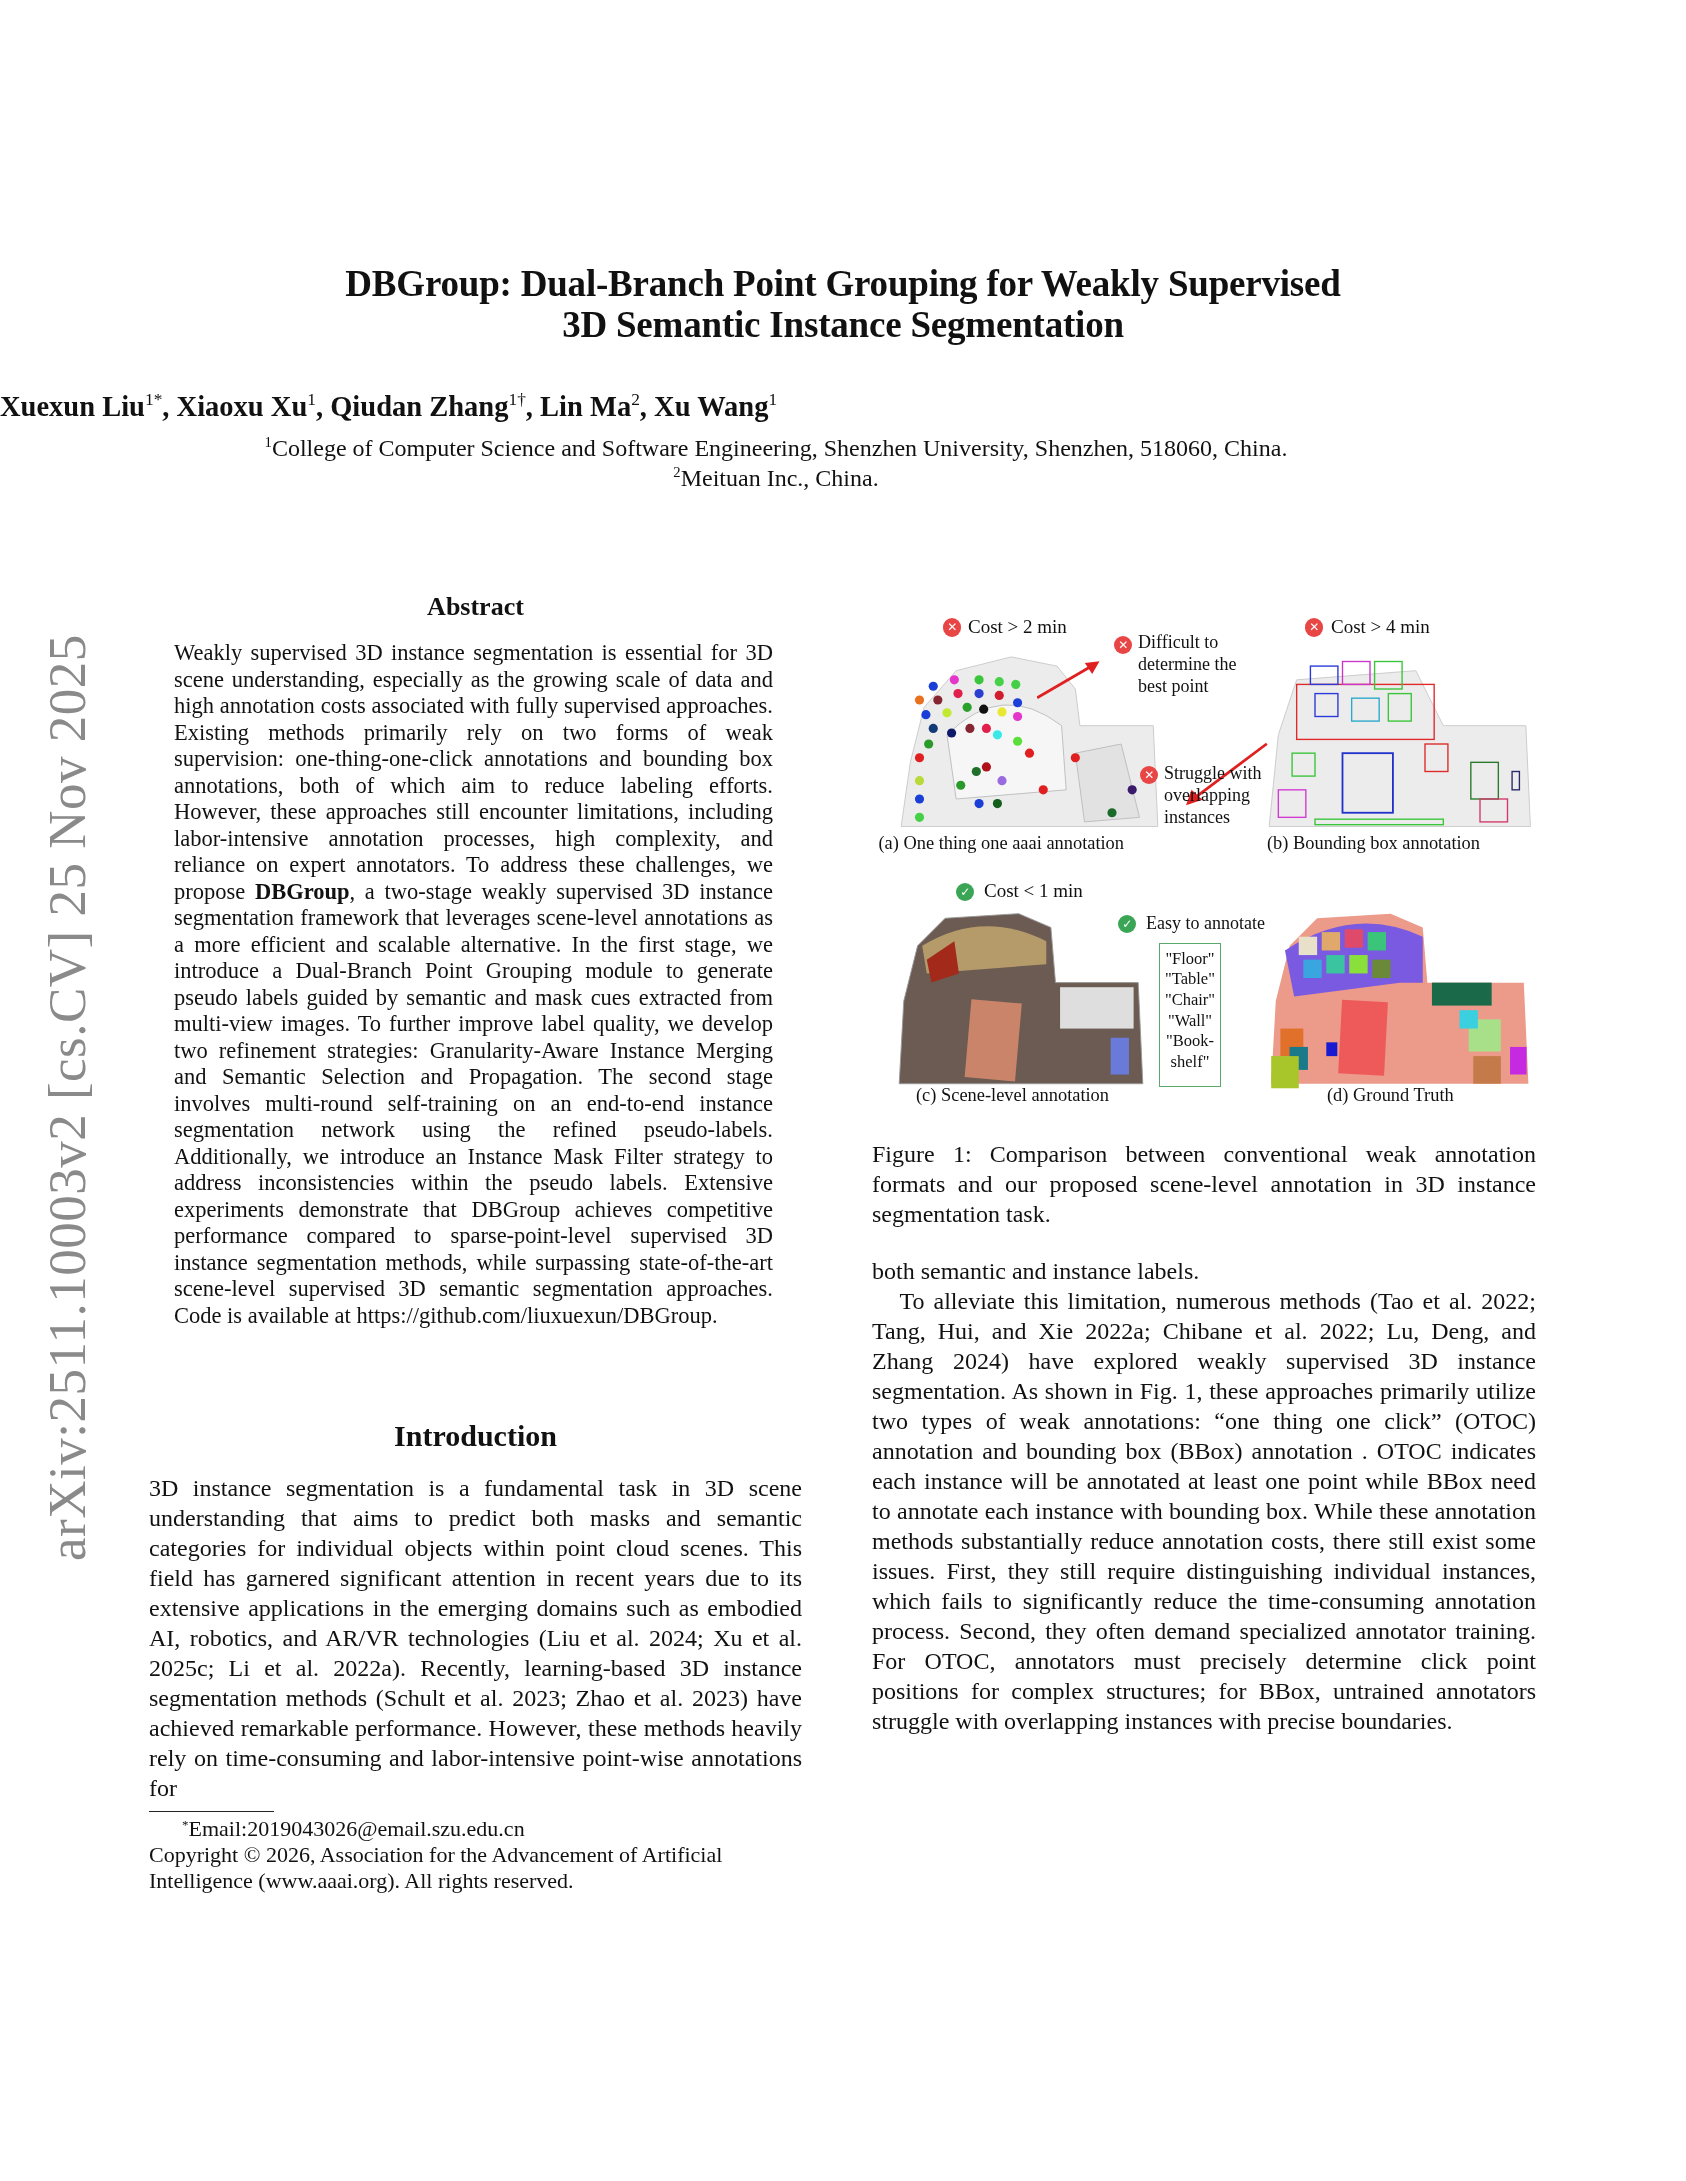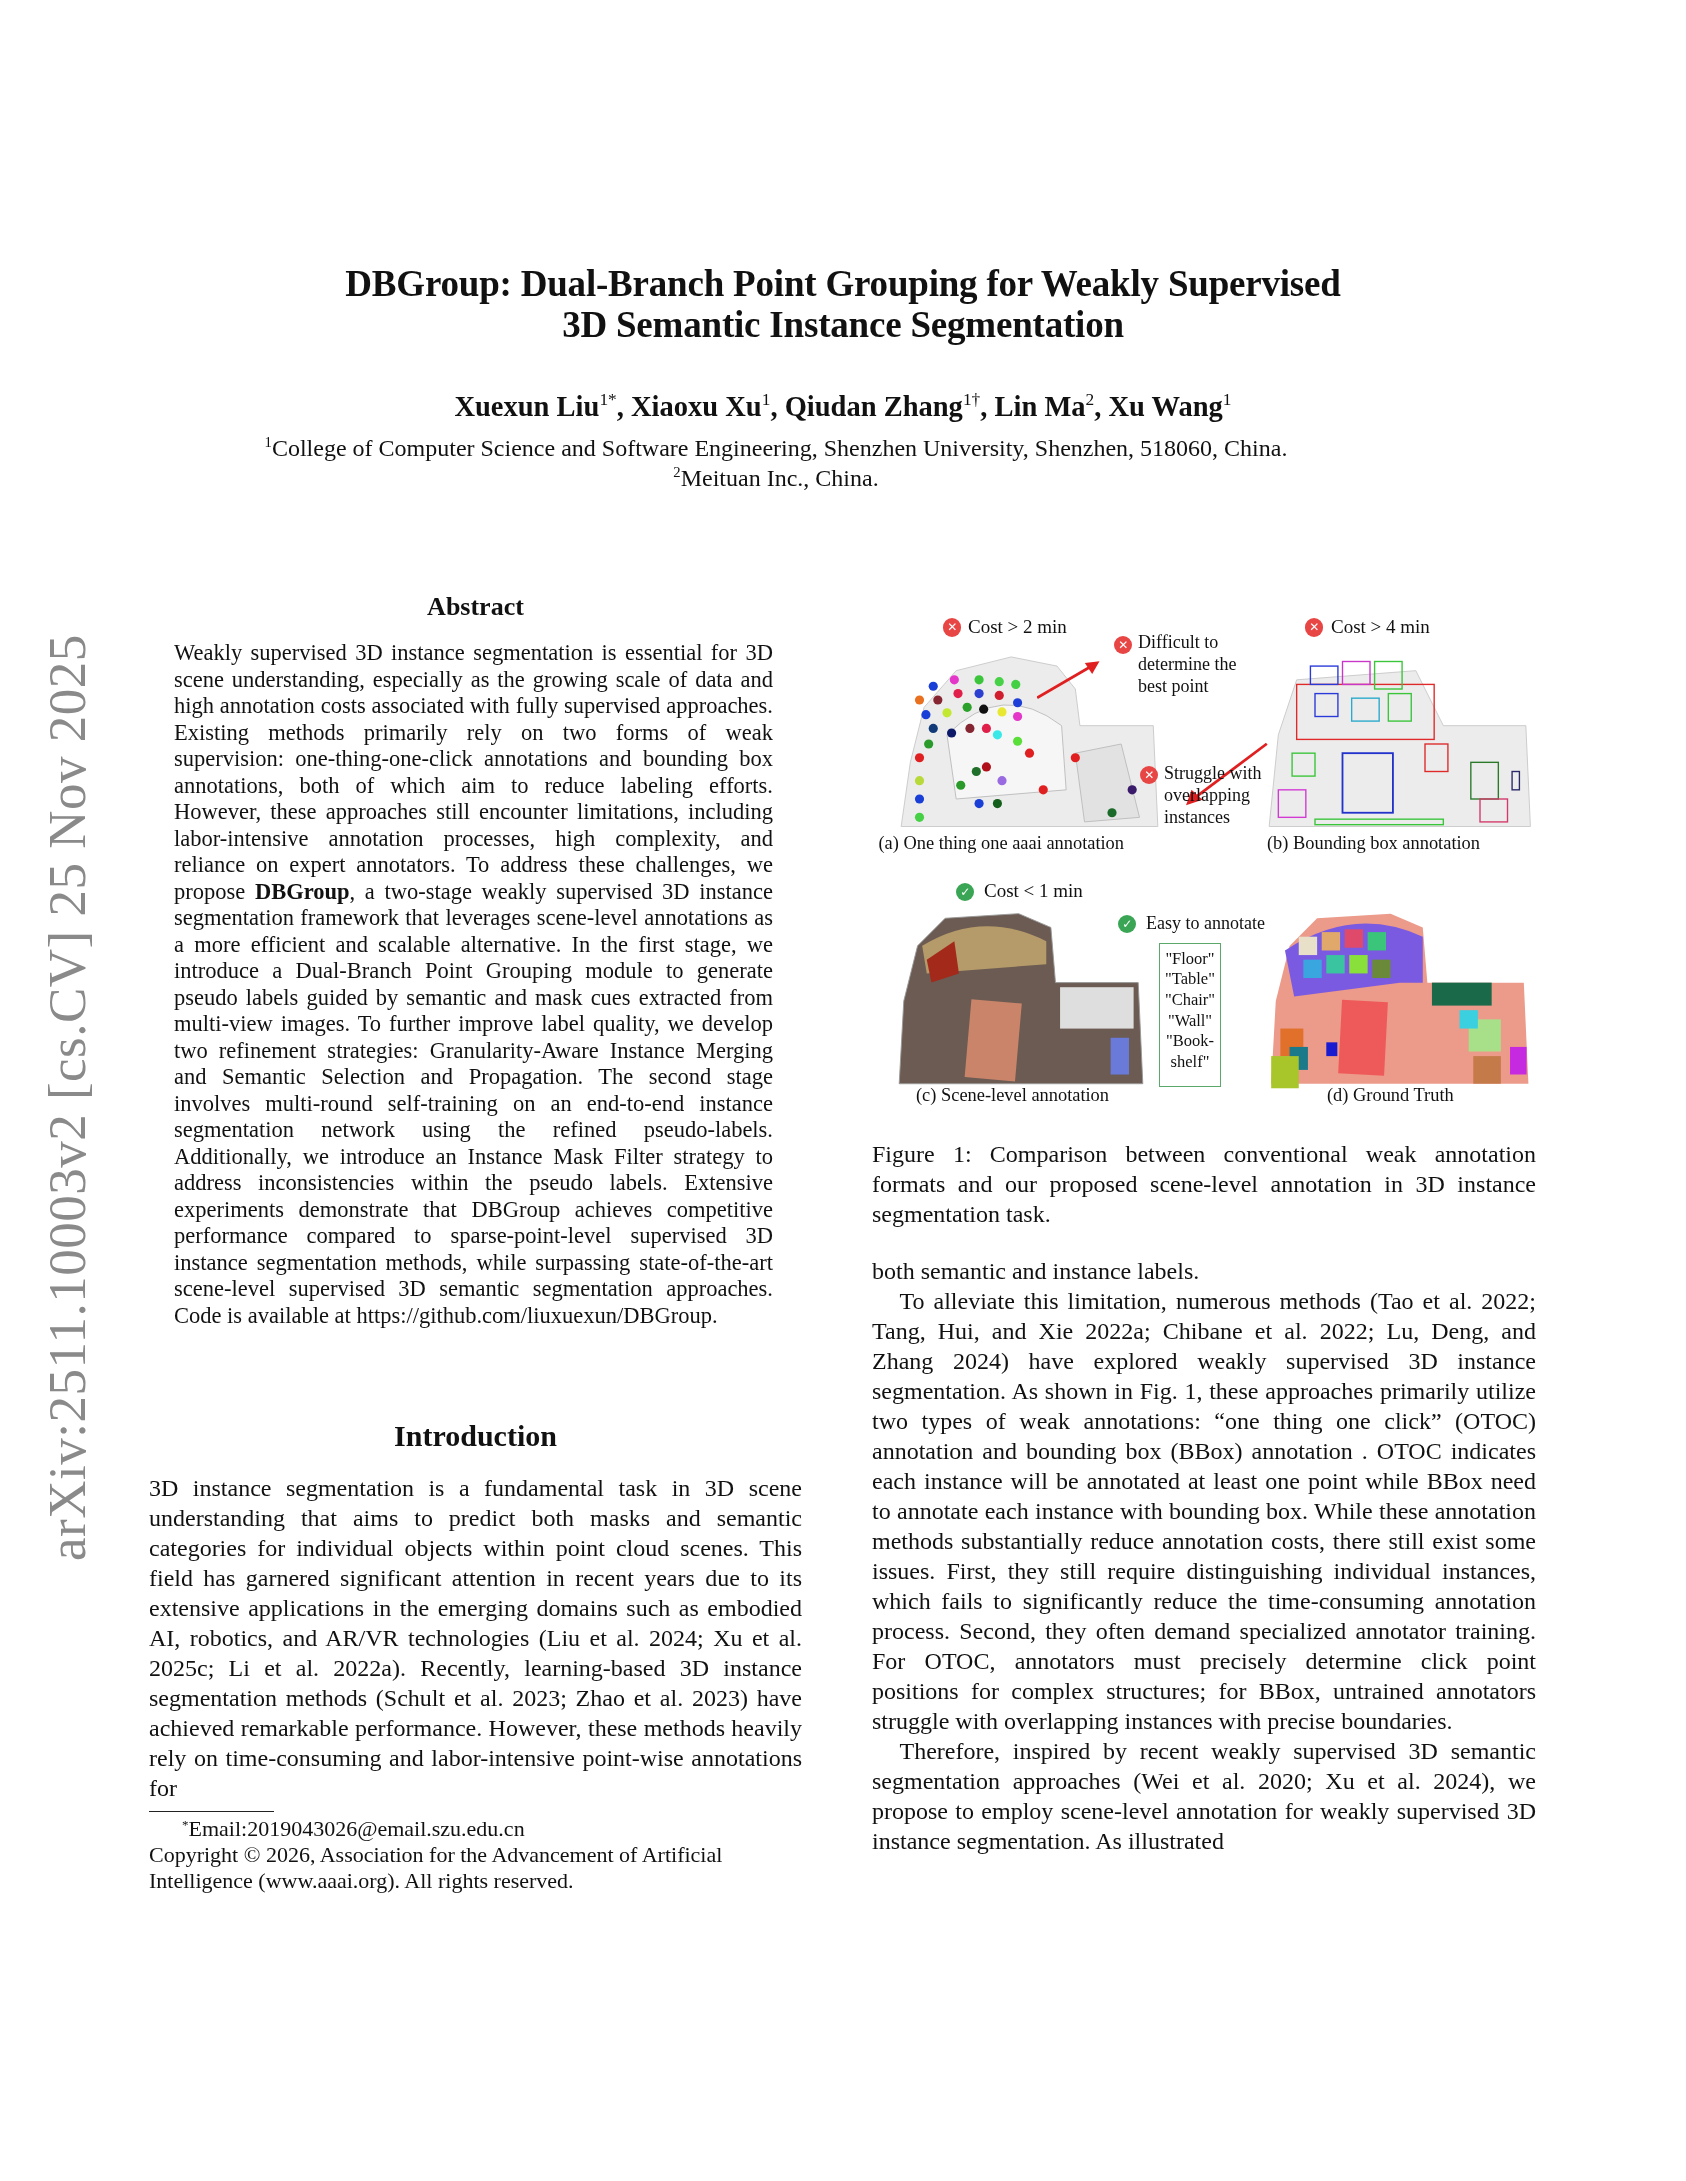--- a/index.html
+++ b/index.html
@@ -1,21 +1,21 @@
 <!DOCTYPE html>
 <html style="font-size:14.7px"><head>
 <meta charset="utf-8">
 <style>
   html, body { margin: 0; padding: 0; background: #ffffff; }
   body { width: 1686px; height: 2182px; position: relative; overflow: hidden;
          font-family: "Liberation Serif", "DejaVu Serif", serif; color: #111; }
   .abs { position: absolute; }
   .title { left: 0; width: 1686px; top: 263px; text-align: center; font-weight: bold;
            font-size: 37px; line-height: 41px; letter-spacing: -0.2px; }
-  .authors { left: 0; width: 1686px; top: 388px; text-align: center; font-weight: bold; font-size: 28.5px; line-height: 37px; }
+  .authors { left: 0; width: 1686px; top: 388px; text-align: left; font-weight: bold; font-size: 28.5px; line-height: 37px; }
   .authors sup { font-size: 17.4px; font-weight: normal; vertical-align: 11px; line-height: 0; }
   .affil { left: 0; width: 1552px; top: 433px; text-align: center; font-size: 24px; line-height: 30px; }
   .affil sup { font-size: 14.7px; vertical-align: 9.2px; line-height: 0; }
   .arxiv { left: 37px; top: 1561px; transform-origin: 0 0; transform: rotate(-90deg);
            font-size: 53px; color: #8a8a8a; white-space: nowrap; letter-spacing: 0.5px; width: 973px; }
   .col-left { left: 149px; width: 653px; }
   .abs-col { left: 174px; width: 599px; }
   .col-right { left: 872px; width: 664px; }
   .heading { text-align: center; font-weight: bold; }
   .h-abstract { top: 592px; font-size: 26px; }
@@ -215,15 +215,14 @@
   <div class="sub-cap" style="left:455px;top:484px;">(d)  Ground Truth</div>
 </div>
 
 <div class="abs caption col-right">
   <p class="just">Figure 1: Comparison between conventional weak annota­tion formats and our proposed scene-level annotation in 3D instance segmentation task.</p>
 </div>
 
 <div class="abs right-text col-right">
   <p class="just">both semantic and instance labels.</p>
   <p class="just indent">To alleviate this limitation, numerous methods (Tao et al. 2022; Tang, Hui, and Xie 2022a; Chibane et al. 2022; Lu, Deng, and Zhang 2024) have explored weakly supervised 3D instance segmentation. As shown in Fig. 1, these ap­proaches primarily utilize two types of weak annotations: “one thing one click” (OTOC) annotation and bounding box (BBox) annotation . OTOC indicates each instance will be annotated at least one point while BBox need to annotate each instance with bounding box. While these annotation methods substantially reduce annotation costs, there still ex­ist some issues. First, they still require distinguishing indi­vidual instances, which fails to significantly reduce the time-consuming annotation process. Second, they often demand specialized annotator training. For OTOC, annotators must precisely determine click point positions for complex struc­tures; for BBox, untrained annotators struggle with overlap­ping instances with precise boundaries.</p>
-  <p class="just indent">Therefore, inspired by recent weakly supervised 3D se­mantic segmentation approaches (Wei et al. 2020; Xu et al. 2024), we propose to employ scene-level annotation for weakly supervised 3D instance segmentation. As illustrated</p>
 </div>
 
 
 </body></html>

